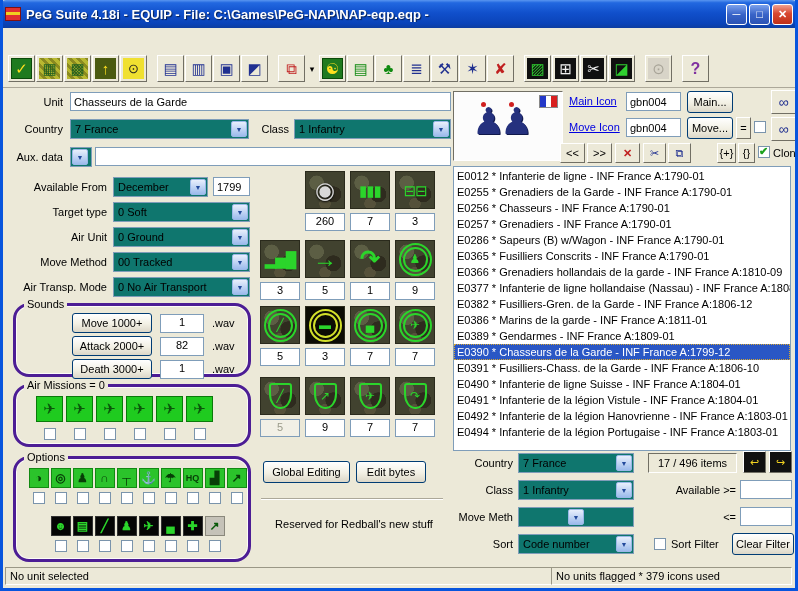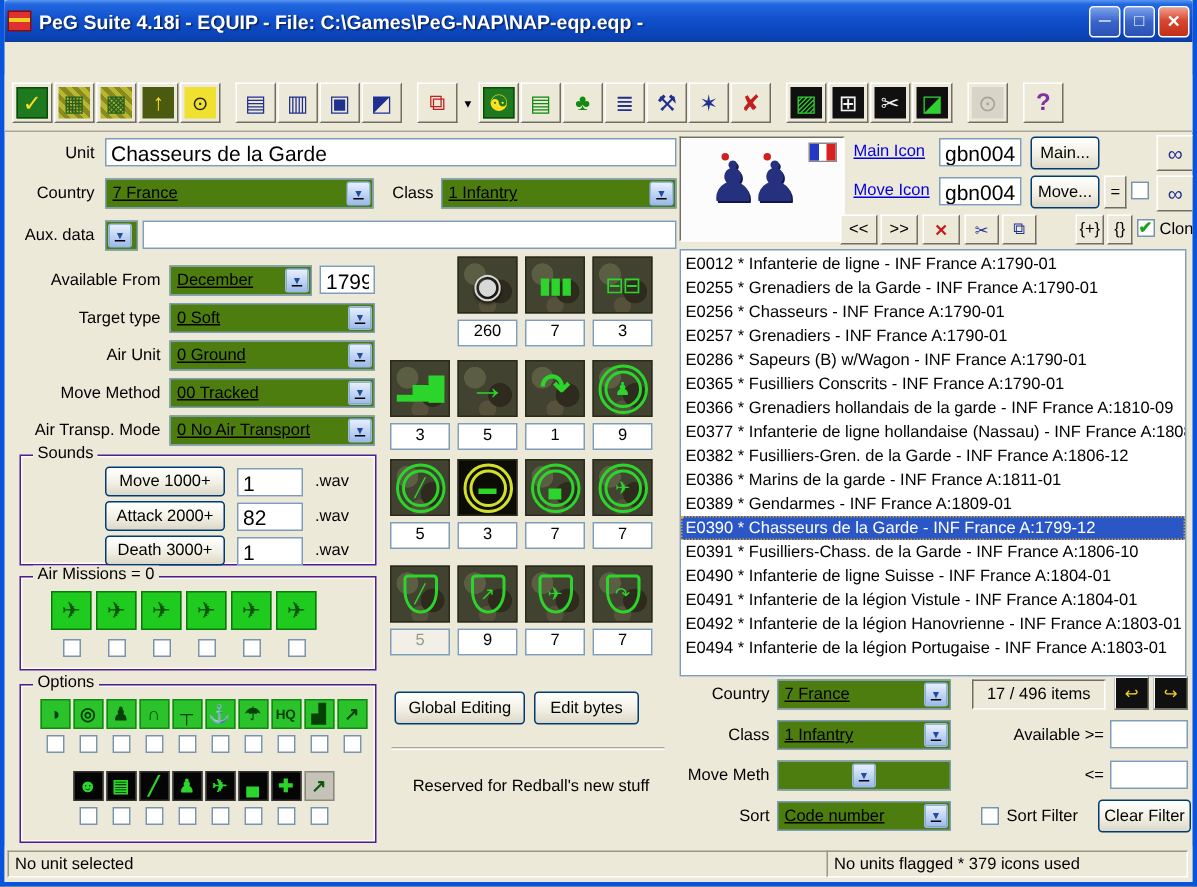--- a/index.html
+++ b/index.html
@@ -40,34 +40,34 @@
   .tbb.fg-green .ig{color:#108a10;}
   .tbb.fg-purple .ig{color:#8030a0;font-weight:bold;font-size:16px;}
   .tbb.fg-white .ig{color:#f0f0f0;}
   .tbb.dis .ig{color:#a8a498;background:#d8d4c8;}
   .tbb.gap{margin-left:9px;}
   .tbb.dd{width:12px;border:none;background:transparent;font-size:9px;color:#000;}
   
   .lbl{position:absolute;white-space:nowrap;}
   .r{text-align:right;}
   .tinput{position:absolute;background:#fff;border:1px solid #7f9db9;padding:1px 3px;
-    font-family:"Liberation Sans",sans-serif;font-size:14px;height:19px;}
-  .combo{position:absolute;height:20px;background:#4d7c0f;border:1px solid #7f9db9;
-    display:flex;align-items:center;text-decoration:underline;}
+    font-family:"Liberation Sans",sans-serif;font-size:11px;height:19px;}
+  .combo{position:absolute;height:20px;background:#0f766e;border:1px solid #7f9db9;
+    display:flex;align-items:center;}
   .combo .ct{flex:1;padding:0 4px;white-space:nowrap;overflow:hidden;}
   .combo .cbn{width:16px;height:16px;margin:1px;border:1px solid #9ab8e8;border-radius:2px;
     background:linear-gradient(180deg,#e8effc,#c2d5f4 50%,#9cbbec);display:flex;align-items:center;justify-content:center;}
   .combo .cbn::after{content:"▼";font-size:7px;color:#234a9c;}
   .xpbtn{position:absolute;border:1px solid #003c74;border-radius:3px;
     background:linear-gradient(180deg,#ffffff,#f2f0e4 55%,#dcd7c8);
     display:flex;align-items:center;justify-content:center;font-size:11px;
     font-family:"Liberation Sans",sans-serif;}
   .cb{width:12px;height:12px;background:#fff;border:1px solid #7a94ac;position:relative;flex:0 0 auto;}
   .cb.checked::after{content:"✔";position:absolute;left:0px;top:-2px;color:#1ca11c;font-size:11px;font-weight:bold;}
-  .group{position:absolute;border:1px solid #4c1d95;border-radius:0;box-shadow:inset 0 0 0 1px #fdfcf8;}
+  .group{position:absolute;border:3px solid #4c1d95;border-radius:16px;box-shadow:inset 0 0 0 1px #fdfcf8;text-align:center;}
   .gtitle{position:absolute;top:-8px;left:8px;background:#ece9d8;padding:0 3px;}
   
   .statrow{position:absolute;display:flex;gap:5px;}
   .stat{display:flex;flex-direction:column;align-items:center;width:40px;gap:4px;}
   .tile{width:40px;height:38px;display:flex;align-items:center;justify-content:center;
     background-color:#41422f;border:1px solid #2a2a1c;
     background-image:radial-gradient(circle at 28% 30%,#5c5e44 0 19%,transparent 20%),
       radial-gradient(circle at 72% 62%,#2e2b1e 0 22%,transparent 23%),
       radial-gradient(circle at 50% 88%,#55513a 0 15%,transparent 16%);}
   .tile .g{color:#2bd52b;font-size:18px;line-height:1;display:flex;align-items:center;justify-content:center;}

